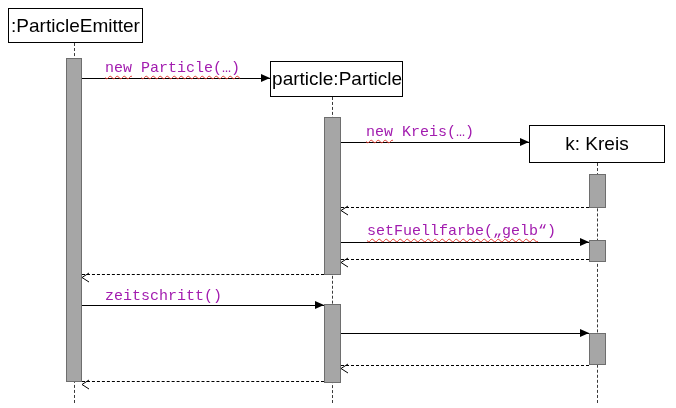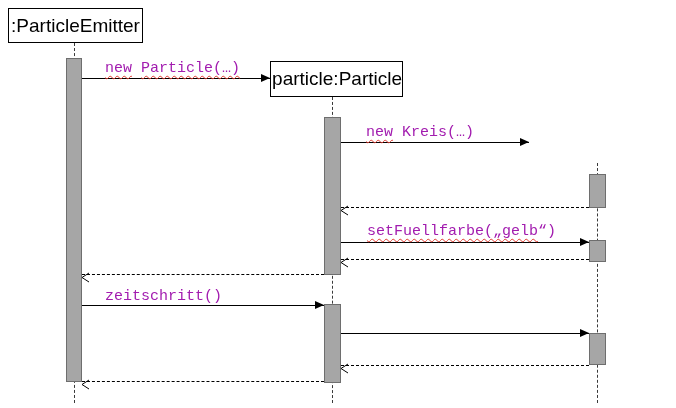--- a/index.html
+++ b/index.html
@@ -73,20 +73,23 @@
   <div class="lifeline" style="left:74px;  top:43px;  height:360px;"></div>
   <div class="lifeline" style="left:332px; top:97px;  height:306px;"></div>
   <div class="lifeline" style="left:597px; top:163px; height:240px;"></div>
 
   <div class="obj-box" style="left:8px;   top:8px;   width:135px; height:35px;">
     <span>:ParticleEmitter</span>
   </div>
   <div class="obj-box" style="left:270px; top:61px;  width:133px; height:36px;justify-content:flex-end;">
     <span>particle:Particle</span>
   </div>
+  <div class="obj-box" style="left:529px; top:125px; width:136px; height:38px;">
+    <span>k: Kreis</span>
+  </div>
 
   <div class="act" style="left:66px;  top:58px;  width:16px; height:324px;"></div>
   <div class="act" style="left:324px; top:117px; width:17px; height:158px;"></div>
   <div class="act" style="left:324px; top:304px; width:17px; height:79px;"></div>
   <div class="act" style="left:589px; top:174px; width:17px; height:34px;"></div>
   <div class="act" style="left:589px; top:240px; width:17px; height:22px;"></div>
   <div class="act" style="left:589px; top:333px; width:17px; height:32px;"></div>
 
   <div class="arrow solid" style="left:82px;  top:78px;  width:188px;">
     <span class="head-r"></span>

